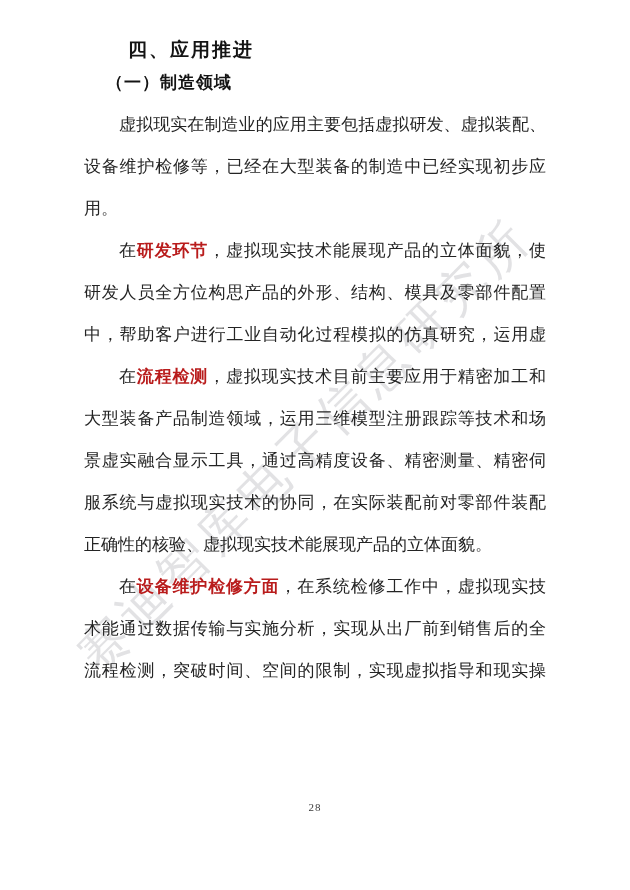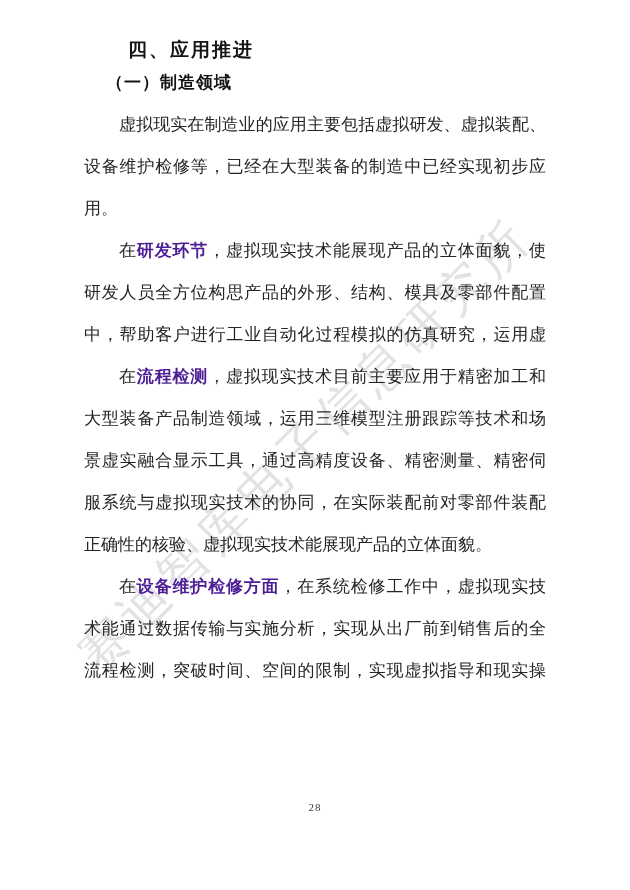--- a/index.html
+++ b/index.html
@@ -71,21 +71,21 @@
   }
   .line.indent {
     padding-left: 35px;
   }
   .line.last {
     text-align: left;
     text-align-last: left;
   }
   .b {
     font-weight: bold;
-    color: #4c1d95;
+    color: #b91c1c;
   }
   .page-number {
     position: absolute;
     left: 0;
     right: 0;
     top: 801px;
     text-align: center;
     font-size: 11px;
     letter-spacing: 1px;
     color: #3a3a3a;

